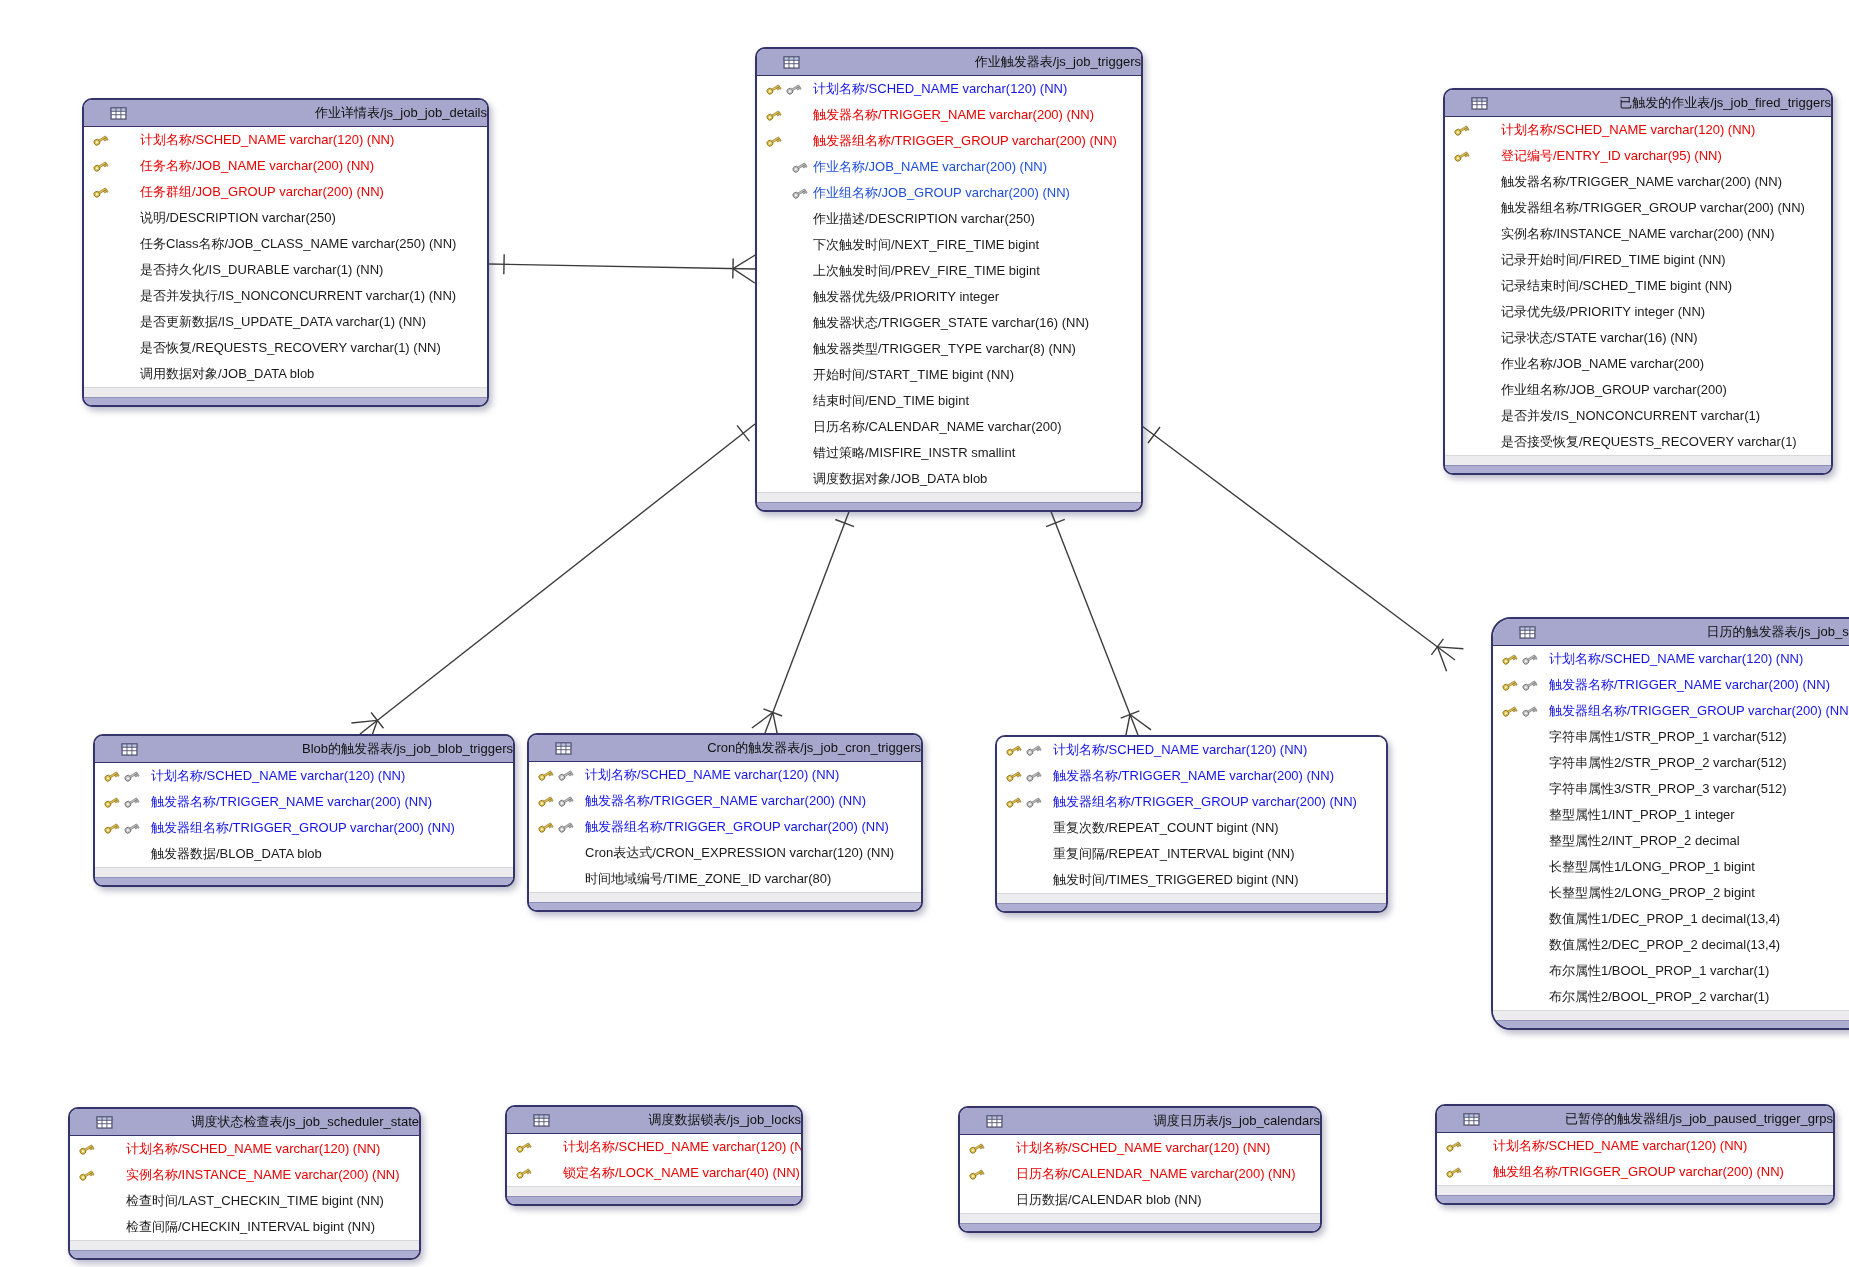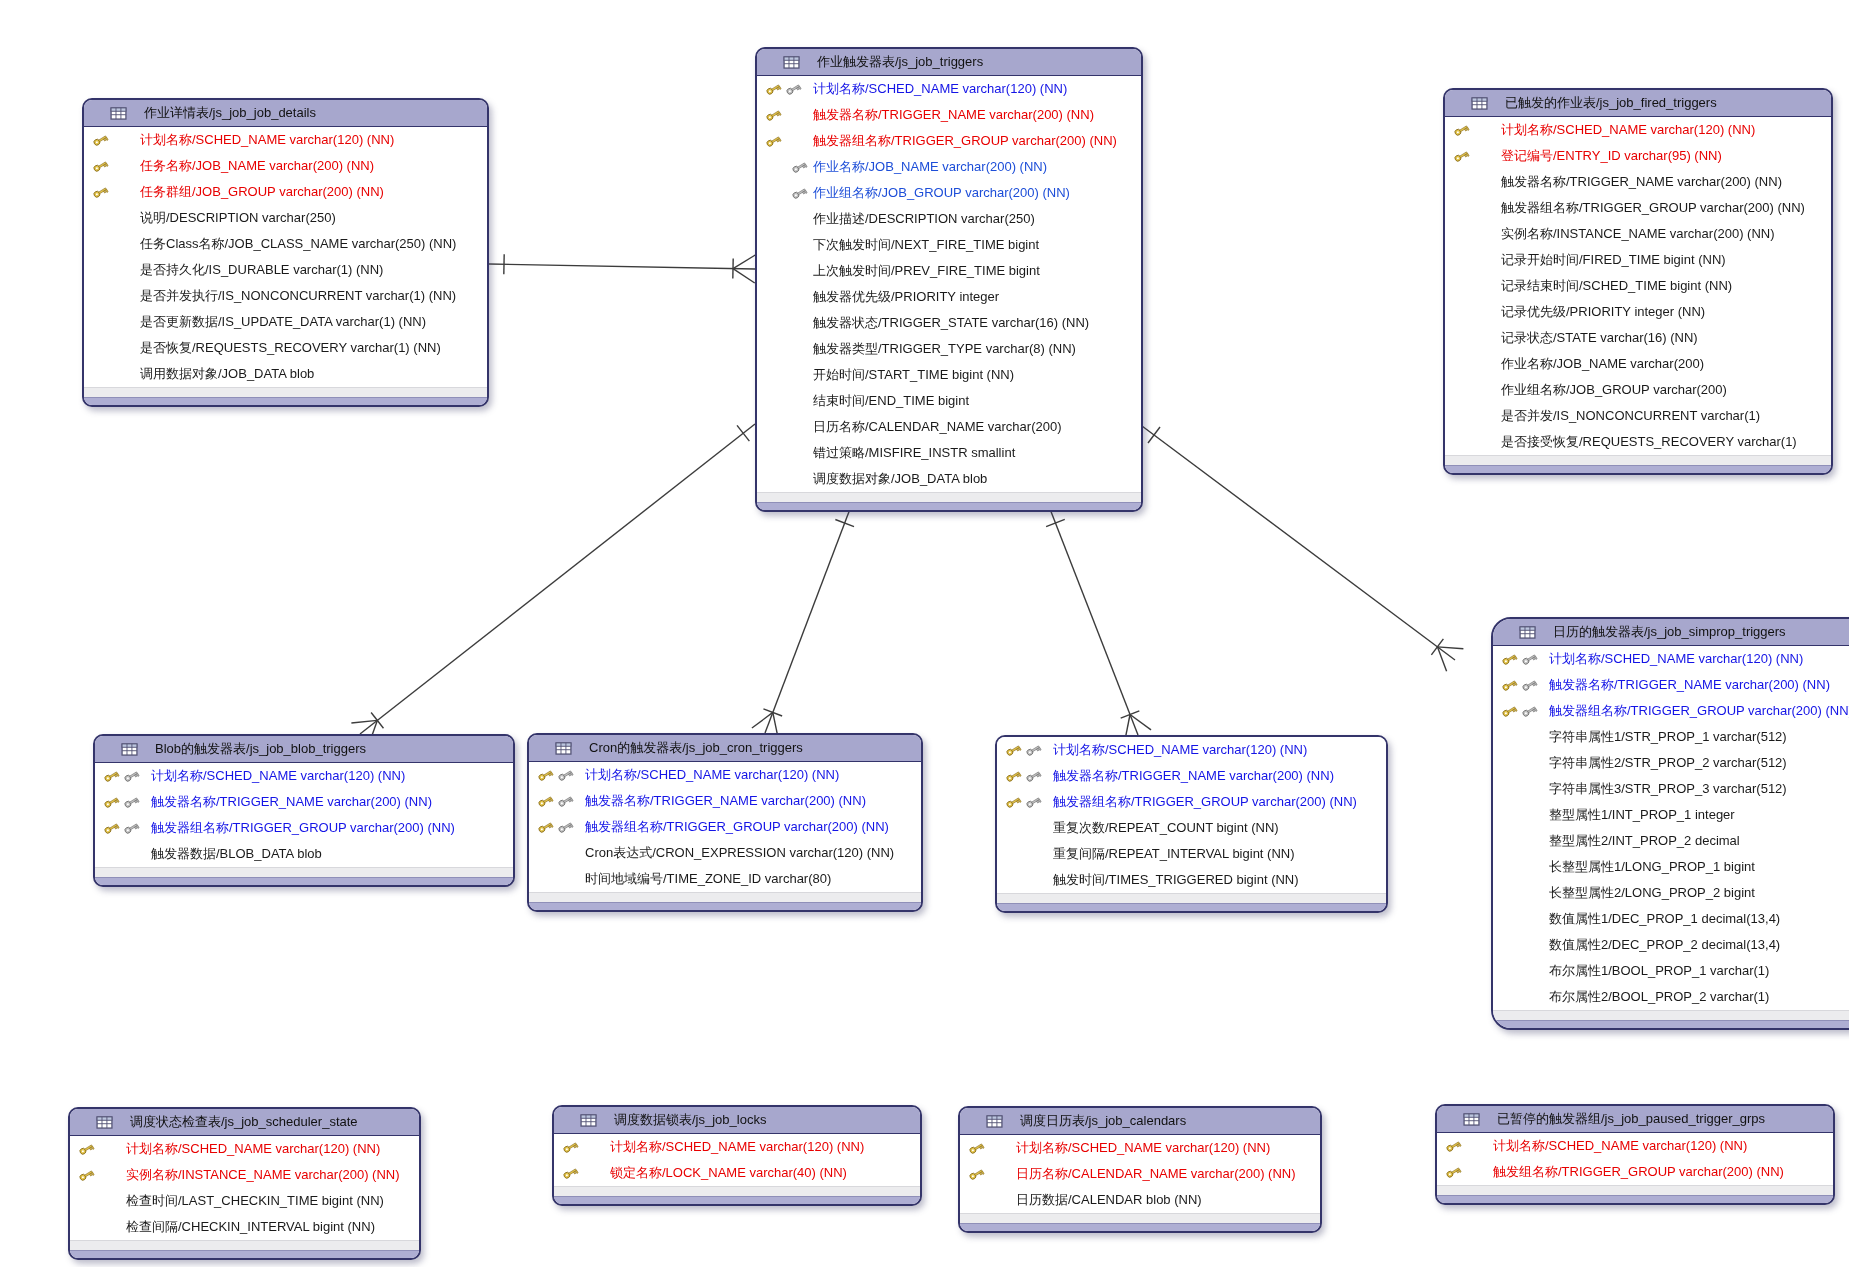--- a/index.html
+++ b/index.html
@@ -18,23 +18,24 @@
     border-radius:10px;
     box-shadow:3px 4px 6px rgba(70,70,110,0.35);
     overflow:hidden;
     box-sizing:border-box;
   }
   .tbl-header{
     height:26px;line-height:26px;
     background:#a7a7cd;
     border-bottom:1.5px solid #34346a;
     padding-left:26px;
-    display:flex;align-items:center;gap:17px;
+    display:flex;align-items:center;gap:8px;
     font-size:13px;color:#111;
     white-space:nowrap;
+    justify-content:space-between;
   }
   .tbl-rows{background:#fff;}
   .row{
     position:relative;height:26px;line-height:26px;
     white-space:nowrap;font-size:13px;
   }
   .row .txt{position:absolute;left:56px;top:0;}
   .row.red .txt{color:#e80000;}
   .row.blue .txt{color:#1414e6;}
   .row.green .txt{color:#1d4ed8;}
@@ -745,21 +746,21 @@
           <div class="row black">
             <span class="txt">检查时间/LAST_CHECKIN_TIME bigint (NN)</span>
           </div>
           <div class="row black">
             <span class="txt">检查间隔/CHECKIN_INTERVAL bigint (NN)</span>
           </div>
         </div>
         <div class="tbl-foot-gray"></div>
         <div class="tbl-foot-lav"></div>
       </div>
-      <div class="tbl" style="left: 552px; top: 1105px; width: 370px;">
+      <div class="tbl" style="left: 505px; top: 1105px; width: 298px;">
         <div class="tbl-header">
           <svg viewBox="0 0 18 14" width="17" height="13">
             <rect x="1" y="1" width="16" height="12" fill="#ffffff" stroke="#555577" stroke-width="1.4"></rect>
             <rect x="1" y="1" width="16" height="3.6" fill="#bcc6de" stroke="#555577" stroke-width="1"></rect>
             <line x1="6.3" y1="1" x2="6.3" y2="13" stroke="#555577" stroke-width="1"></line>
             <line x1="11.6" y1="1" x2="11.6" y2="13" stroke="#555577" stroke-width="1"></line>
             <line x1="1" y1="8.3" x2="17" y2="8.3" stroke="#555577" stroke-width="1"></line>
           </svg>
           <span>调度数据锁表/js_job_locks</span>
         </div>

